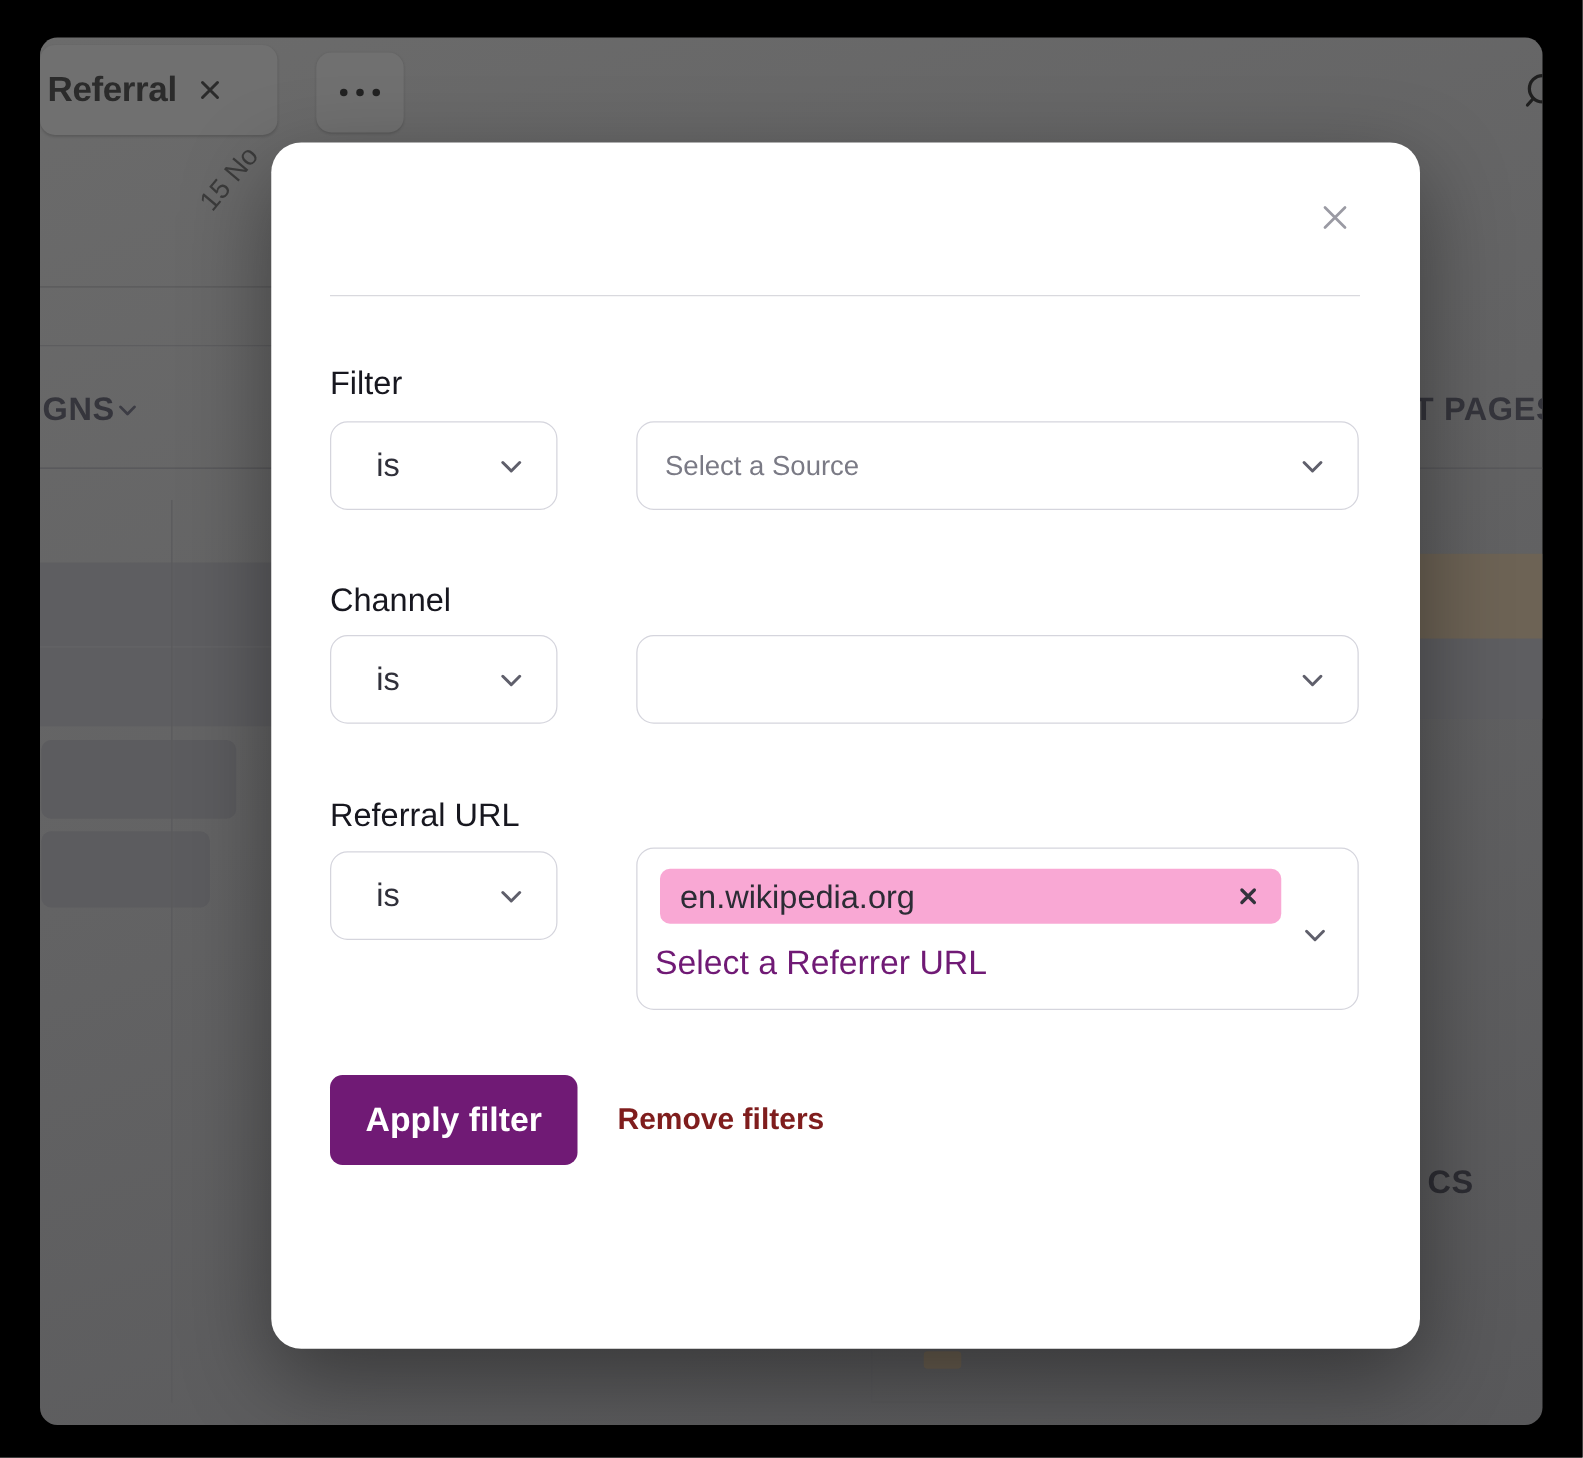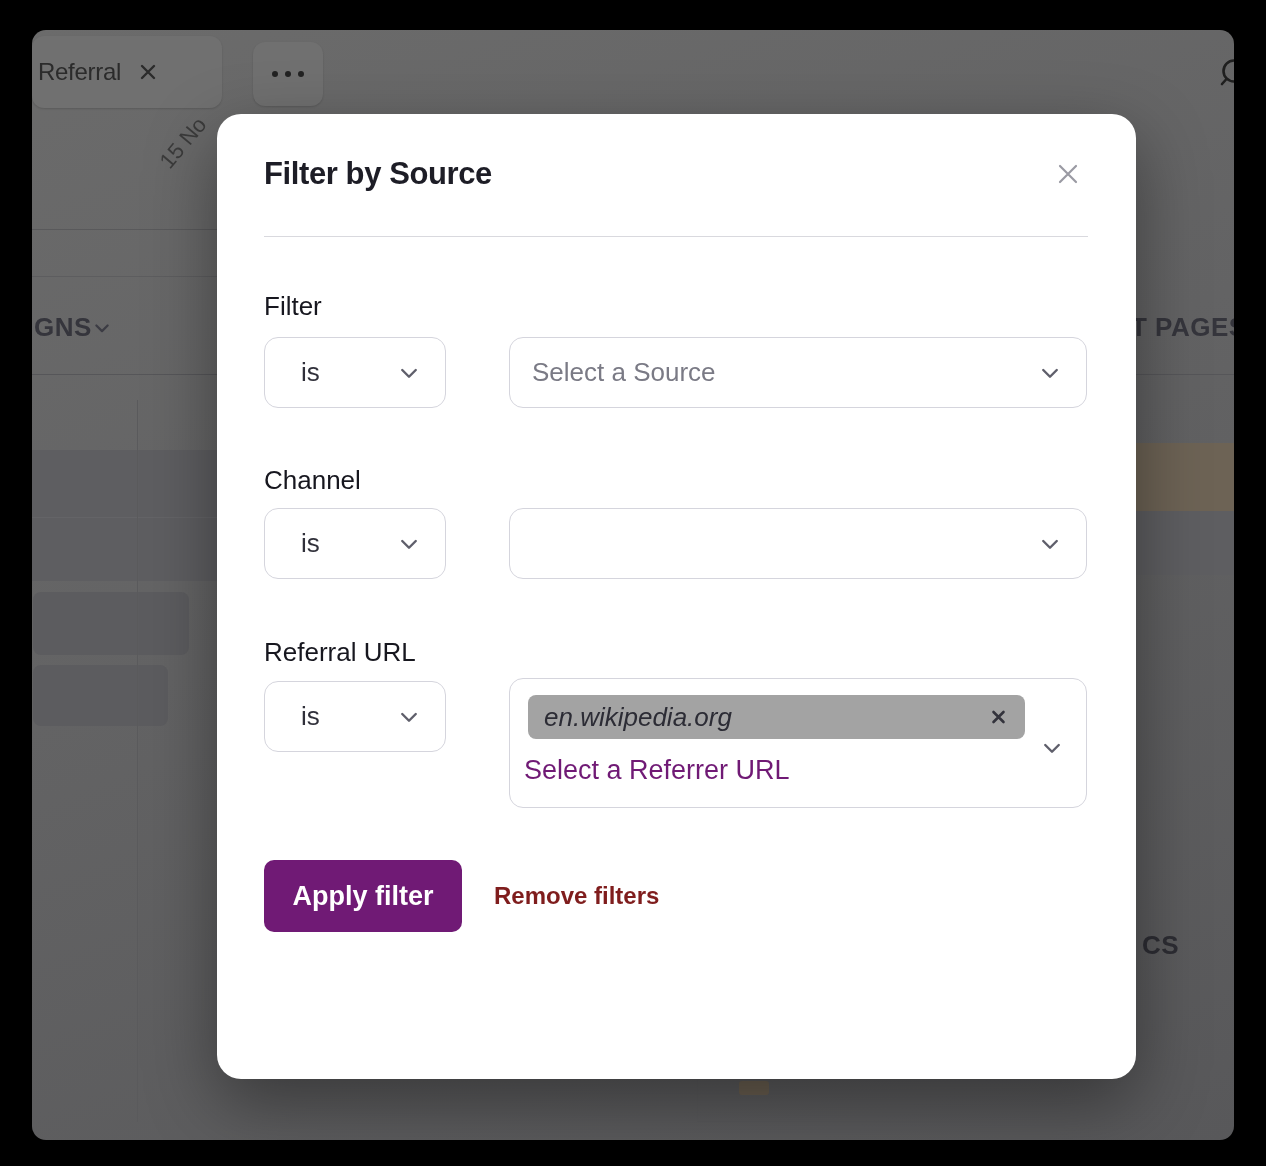--- a/index.html
+++ b/index.html
@@ -5,21 +5,21 @@
   html,body{margin:0;padding:0;background:#000;}
   body{width:1266px;height:1166px;position:relative;overflow:hidden;
        font-family:"Liberation Sans","DejaVu Sans",sans-serif;}
   
   .window{position:absolute;left:32px;top:30px;width:1202px;height:1110px;
           border-radius:14px;overflow:hidden;
           background:linear-gradient(160deg,#6b6b6b 0%,#636364 45%,#58585a 100%);}
   .chip{position:absolute;left:0;top:6px;width:184px;height:72px;border-radius:12px;
         background:#707070;display:flex;align-items:center;padding-left:6px;
         box-shadow:0 1px 2px rgba(0,0,0,.15);}
-  .chip-label{font-size:24px;font-weight:400;color:#2b2b2b;letter-spacing:-.3px;}
+  .chip-label{font-size:28px;font-weight:700;color:#2b2b2b;letter-spacing:-.3px;}
   .chip-x{margin-left:16px;display:flex;}
   .more-btn{position:absolute;left:221px;top:12px;width:70px;height:64px;border-radius:12px;
         background:#707070;display:flex;align-items:center;justify-content:center;gap:7px;
         box-shadow:0 1px 2px rgba(0,0,0,.15);}
   .dot{width:6px;height:6px;border-radius:50%;background:#222;}
   .rot-label{position:absolute;left:122px;top:100px;transform:rotate(-50deg);
         font-size:22px;color:#3b3b3b;font-weight:500;white-space:nowrap;}
   .hline{position:absolute;height:1px;background:#59595b;}
   .vline{position:absolute;width:1px;background:#5a5a5c;}
   .sec-header{position:absolute;top:282px;display:flex;align-items:center;
@@ -38,26 +38,26 @@
          color:#1d1d26;letter-spacing:-.4px;}
   .m-close{position:absolute;left:836px;top:45px;width:30px;height:30px;display:flex;
          align-items:center;justify-content:center;cursor:pointer;}
   .m-divider{position:absolute;left:47px;top:122px;width:824px;height:1px;background:#d9d9de;}
   .f-label{position:absolute;left:47px;font-size:26px;font-weight:500;color:#17171f;}
   .sel{position:absolute;background:#fff;border:1.5px solid #d5d5dd;border-radius:14px;
        box-sizing:border-box;display:flex;align-items:center;cursor:pointer;}
   .sel-sm{left:47px;width:182px;height:71px;padding-left:36px;}
   .sel-lg{left:292px;width:578px;height:71px;padding-left:22px;}
   .sel-sm .val{font-size:26px;color:#30303a;}
-  .sel .ph{font-size:26px;color:#7a7a85;}
+  .sel .ph{font-size:22px;color:#7a7a85;}
   .sel .chev{position:absolute;right:24px;top:50%;transform:translateY(-50%);display:flex;}
   .multi{position:absolute;left:292px;width:578px;height:130px;background:#fff;
         border:1.5px solid #d5d5dd;border-radius:14px;box-sizing:border-box;cursor:pointer;}
   .tag{position:absolute;left:18px;top:16px;width:497px;height:44px;border-radius:8px;
-        background:#a3a3a3;display:flex;align-items:center;padding-left:16px;box-sizing:border-box;font-style:italic;}
+        background:#f9a8d4;display:flex;align-items:center;padding-left:16px;box-sizing:border-box;}
   .tag-label{font-size:26px;color:#2c2c35;}
   .tag-x{position:absolute;right:18px;top:50%;transform:translateY(-50%);display:flex;cursor:pointer;}
   .multi-ph{position:absolute;left:14px;top:76px;font-size:27px;color:#701a75;}
   .multi .chev{position:absolute;right:22px;top:57px;display:flex;}
   .apply-btn{position:absolute;left:47px;top:746px;width:198px;height:72px;border-radius:10px;
         background:#701a75;border:none;color:#fff;font-size:27px;font-weight:600;
         font-family:inherit;display:flex;align-items:center;justify-content:center;cursor:pointer;}
   .remove-link{position:absolute;left:277px;top:746px;height:72px;display:flex;align-items:center;
         font-size:24px;font-weight:600;color:#7f1d1d;cursor:pointer;}
 </style>
@@ -116,21 +116,20 @@
 
   <div class="cs-text">CS</div>
 
   <div class="tan-chip"></div>
   <div class="vline" style="left:665px;top:1049px;height:42px;"></div>
   <div class="hline" style="left:665px;top:1091px;width:478px;"></div>
 </div>
 
 <div class="modal">
 
-  <div class="m-title">Filter by Source</div>
 
   <div class="m-close">
     <svg width="26" height="26" viewBox="0 0 26 26">
       <path d="M5 5 L21 21 M21 5 L5 21" stroke="#9a9aa3" stroke-width="2.2" stroke-linecap="round"></path>
     </svg>
   </div>
 
   <div class="m-divider"></div>
 
   <div class="f-label" style="top:177px;">Filter</div>

